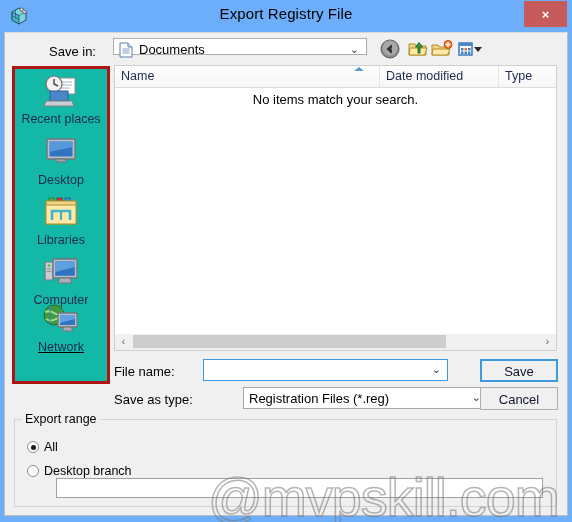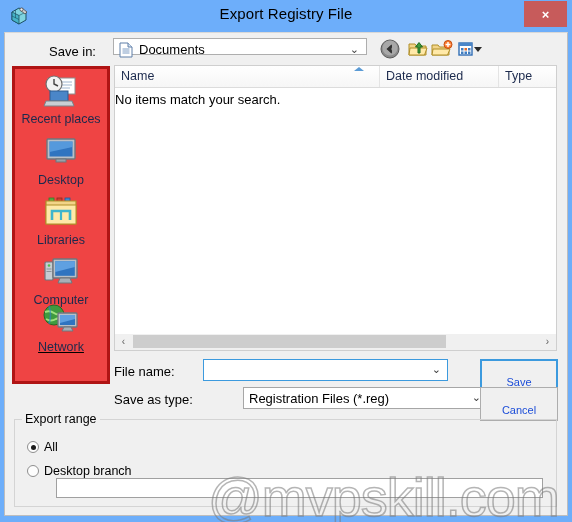--- a/index.html
+++ b/index.html
@@ -103,21 +103,21 @@
     top: 38px;
     width: 22px; height: 22px;
     cursor: pointer;
   }
 
   
   .placesbar {
     position: absolute;
     left: 12px; top: 66px;
     width: 98px; height: 318px;
-    background: #ef4444;
+    background: #14b8a6;
     border: 3px solid #b01414;
     box-sizing: border-box;
   }
   .place-item {
     position: absolute;
     left: 2px;
     width: 88px;
     text-align: center;
     cursor: pointer;
   }
@@ -166,21 +166,21 @@
     left: 239px; top: 1px;
     width: 0; height: 0;
     border-left: 5px solid transparent;
     border-right: 5px solid transparent;
     border-bottom: 4px solid #5b9bd5;
   }
   .empty-msg {
     position: absolute;
     left: 0; top: 26px;
     width: 441px;
-    text-align: left;
+    text-align: center;
     font-size: 13px;
     color: #000;
   }
 
   
   .hscroll {
     position: absolute;
     left: 114px; top: 334px;
     width: 443px; height: 17px;
     background: #f0f0f0;
@@ -225,24 +225,24 @@
     position: absolute; left: 5px; top: 3px;
     font-size: 13px; color: #000;
   }
   .dlg-btn {
     position: absolute;
     width: 78px; height: 23px;
     background: #f0f0f0;
     border: 1px solid #adadad;
     box-sizing: border-box;
     font-family: "Liberation Sans", sans-serif;
-    font-size: 11px;
-    color: #1d4ed8;
-    cursor: pointer;
-    padding: 16px;
+    font-size: 13px;
+    color: #0f172a;
+    cursor: pointer;
+    padding: 4px;
   }
   .dlg-btn.focus {
     border: 1px solid #3c9ade;
     outline: 1px solid #3c9ade;
     outline-offset: -2px;
   }
 
   
   .groupbox {
     position: absolute;

